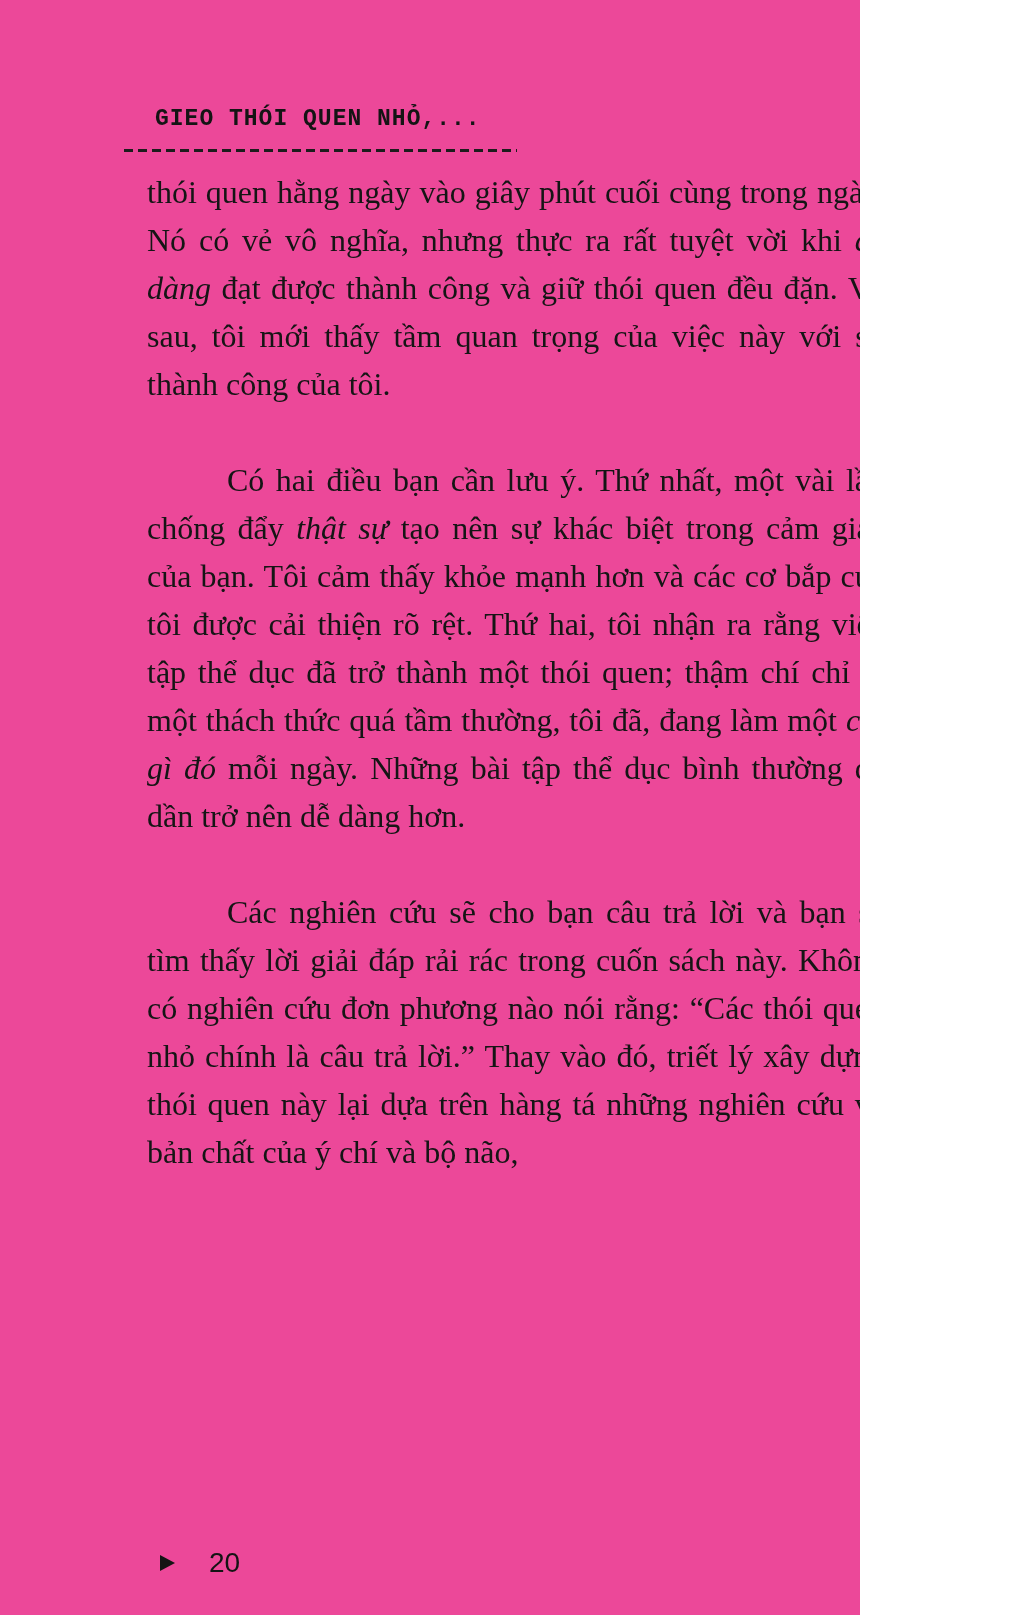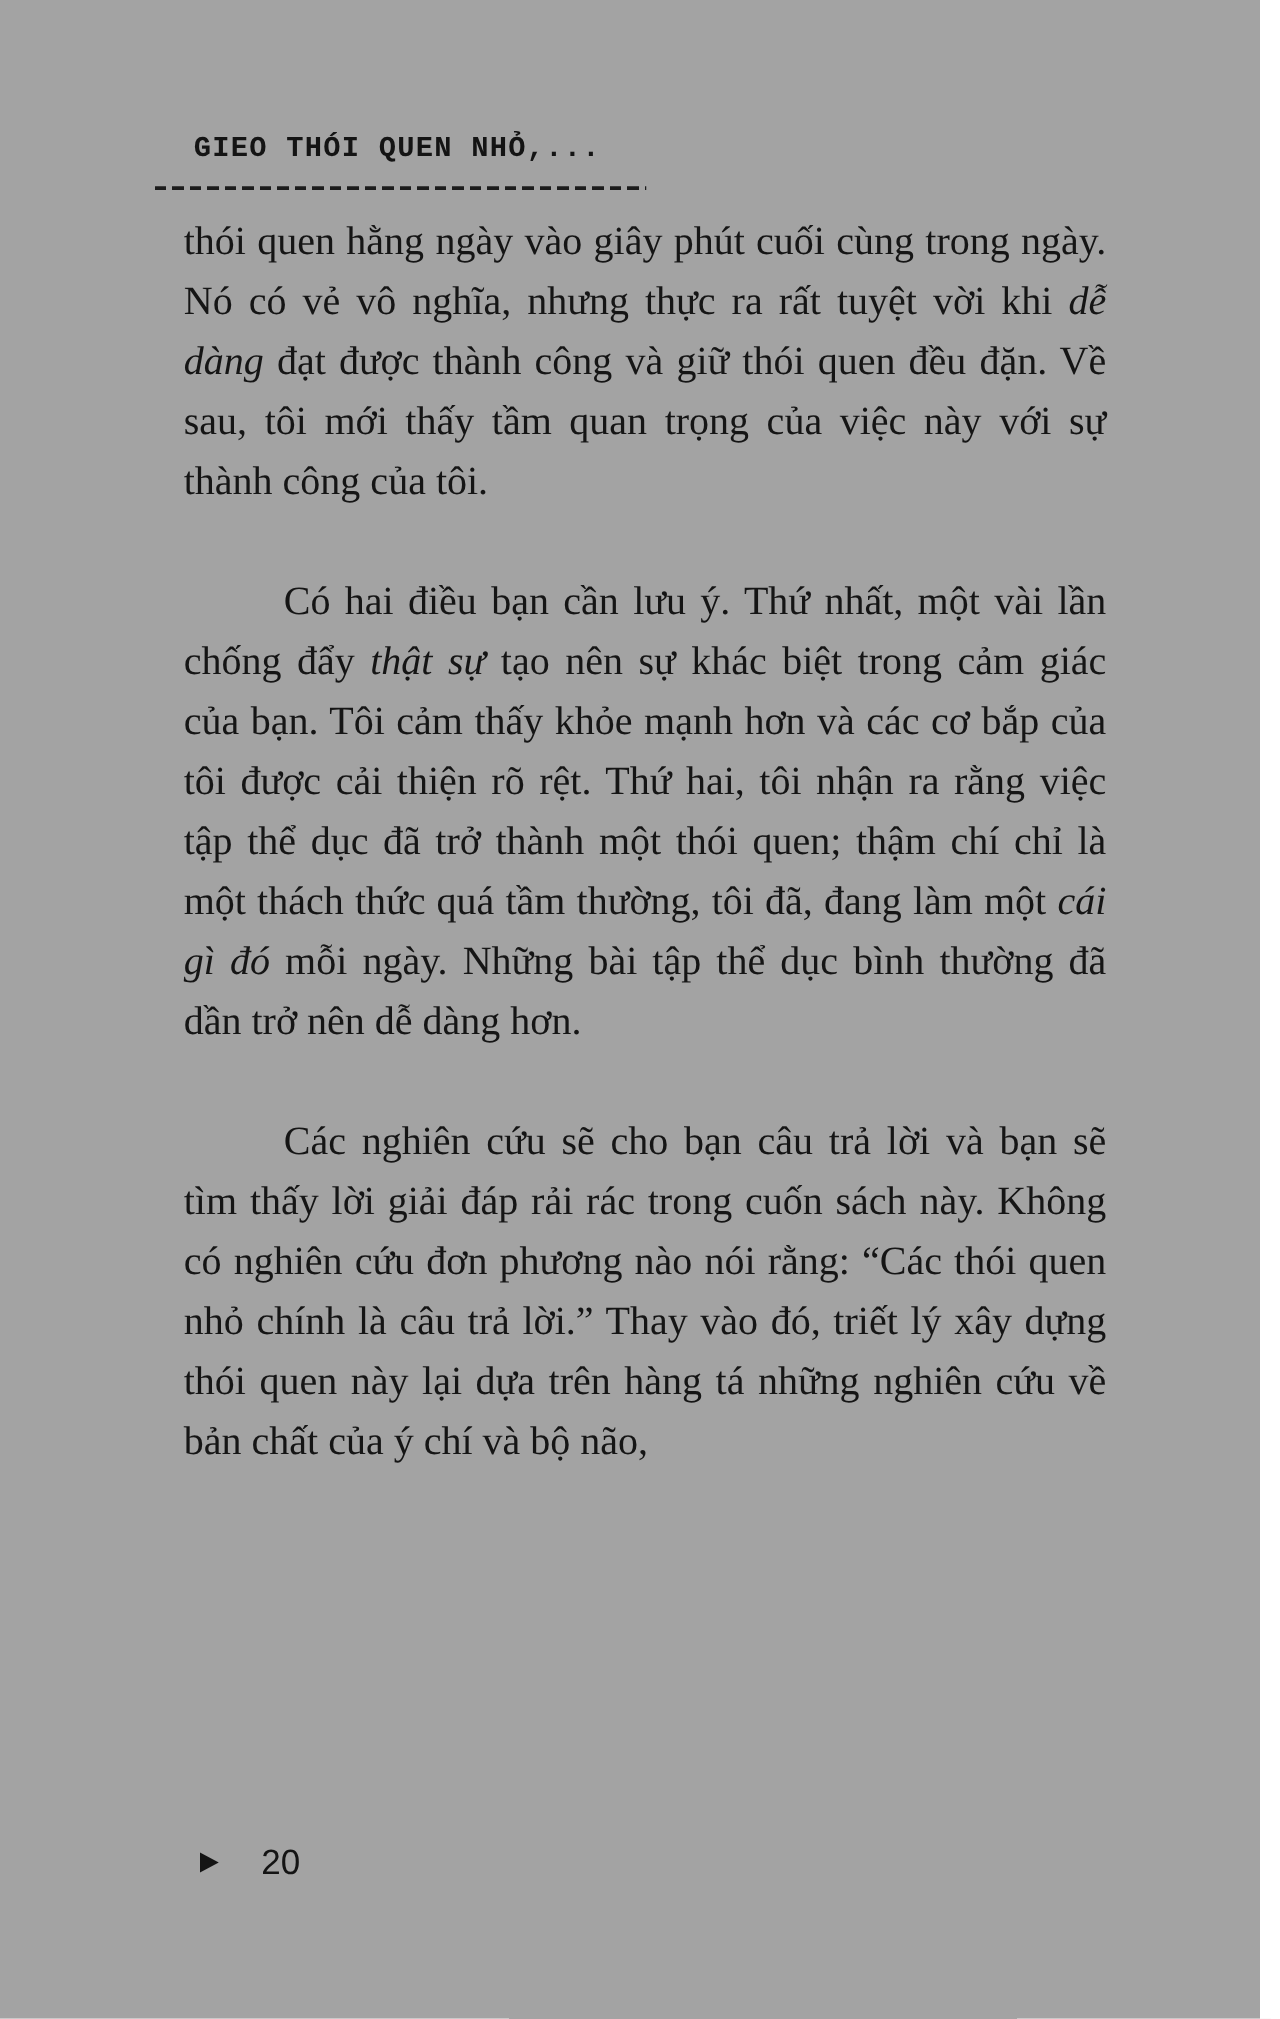--- a/index.html
+++ b/index.html
@@ -2,23 +2,23 @@
 <html><head>
 <meta charset="utf-8">
 <style>
   html, body {
     margin: 0;
     padding: 0;
     background: #ffffff;
   }
   .page {
     position: relative;
-    width: 1008px;
+    width: 860px;
     height: 1615px;
-    background: #a3a3a3;
+    background: #ec4899;
     overflow: hidden;
     color: #161616;
   }
   .running-head {
     position: absolute;
     left: 155px;
     top: 104px;
     font-family: "Liberation Mono", monospace;
     font-weight: 700;
     font-size: 23px;
@@ -54,21 +54,21 @@
   .para.indented {
     text-indent: 80px;
     margin-top: 48px;
   }
   .para em {
     font-style: italic;
   }
   .footer {
     position: absolute;
     left: 160px;
-    top: 1470px;
+    top: 1543px;
     height: 40px;
     display: flex;
     align-items: center;
   }
   .triangle-icon {
     display: inline-block;
     width: 0;
     height: 0;
     border-left: 15px solid #141414;
     border-top: 8px solid transparent;

